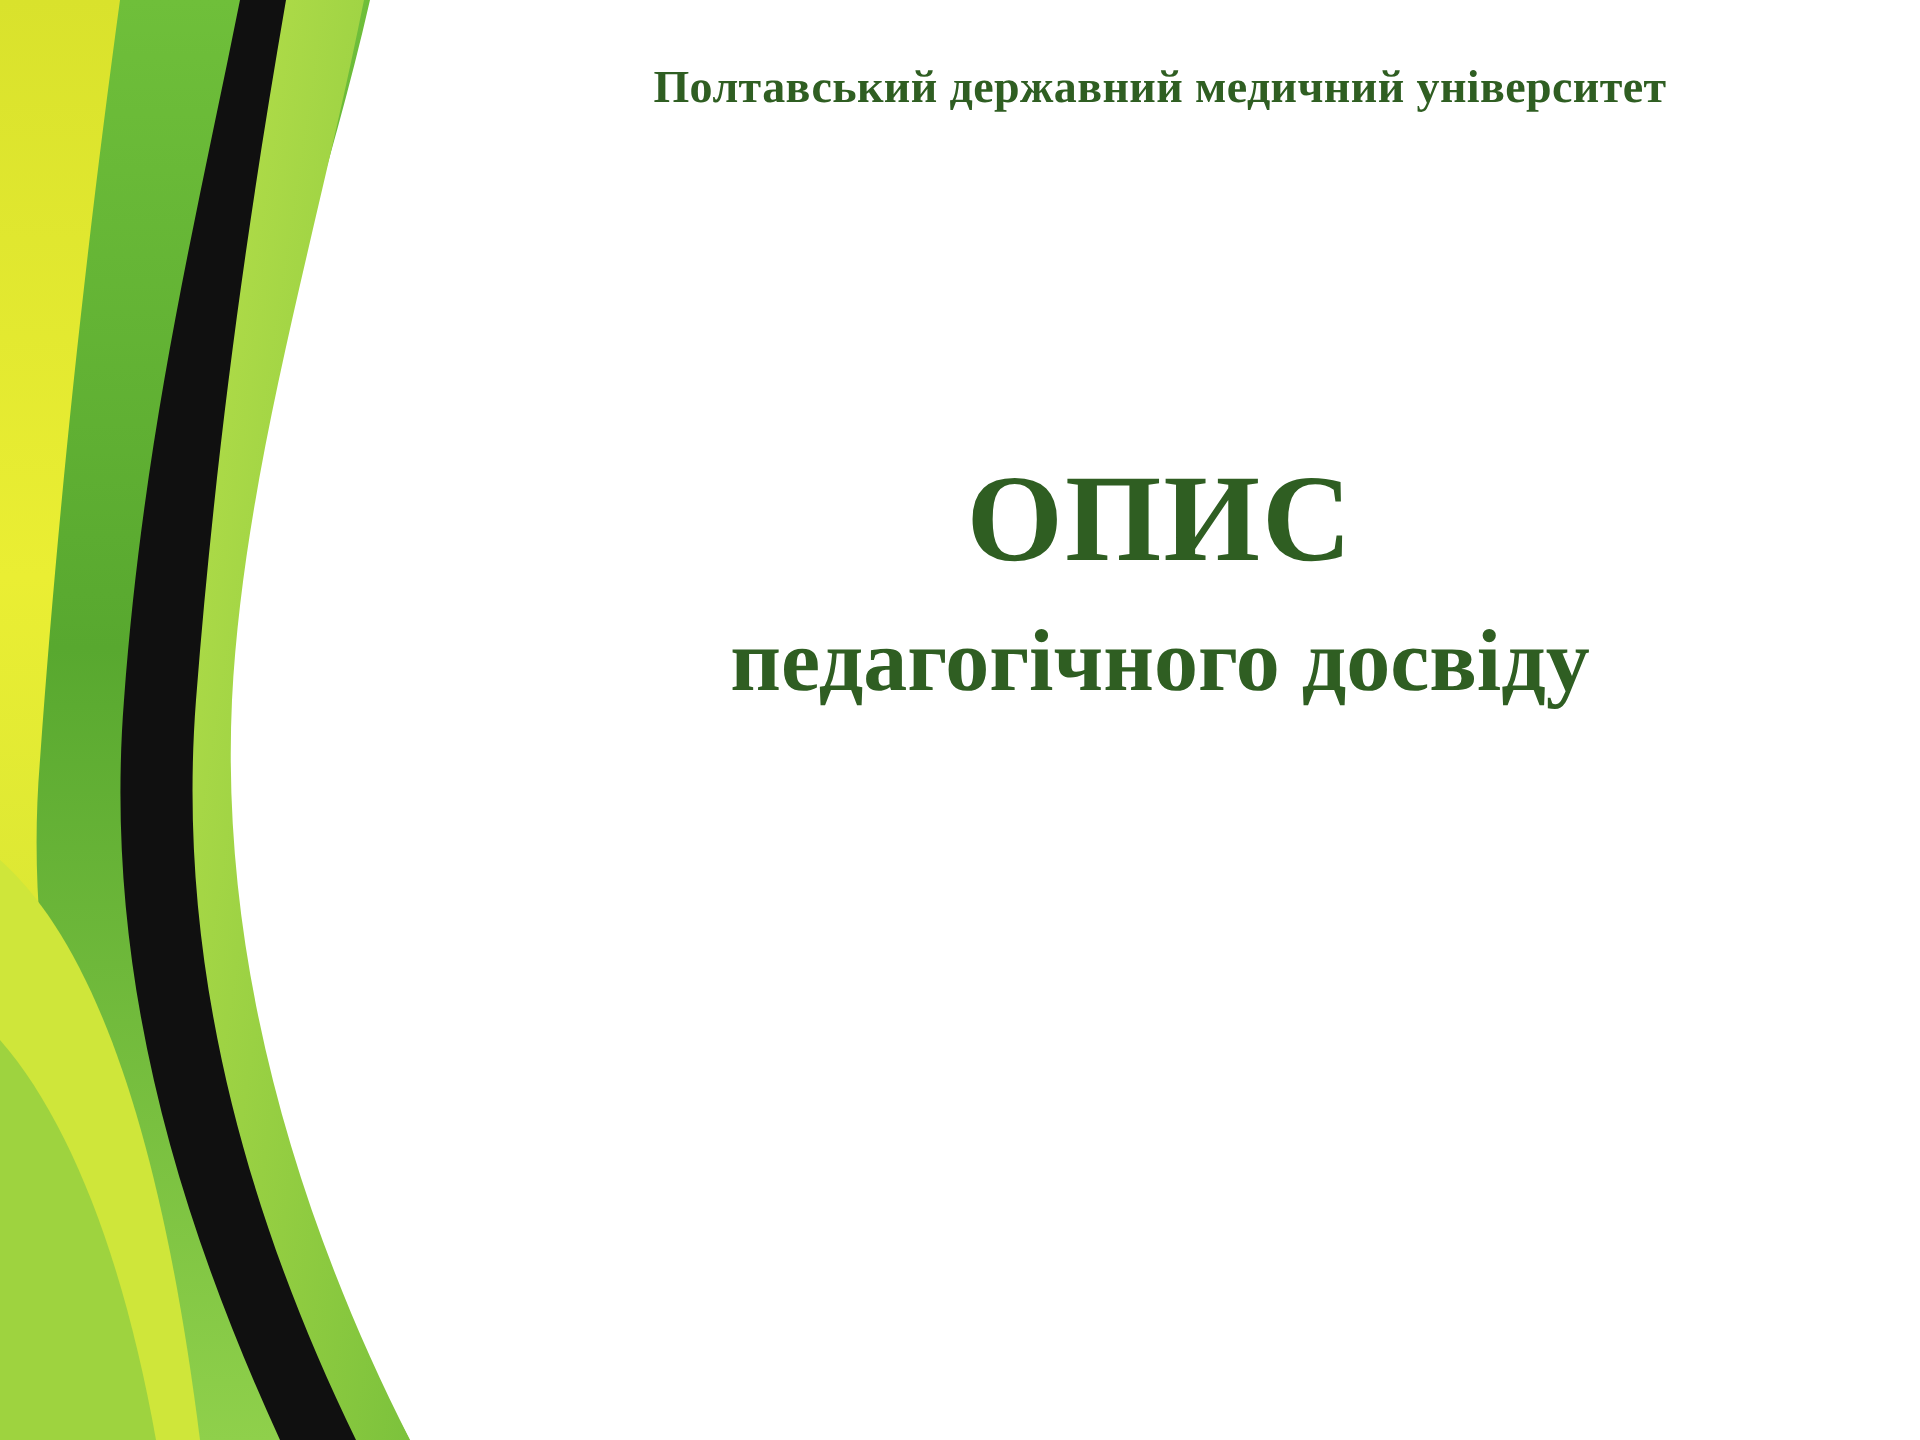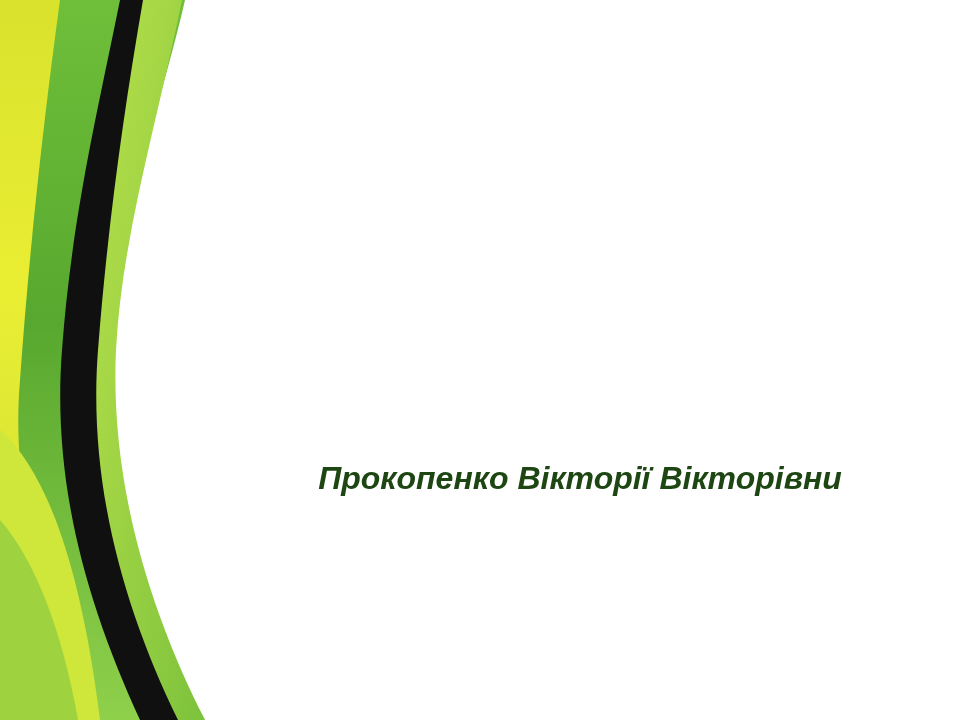--- a/index.html
+++ b/index.html
@@ -153,24 +153,24 @@
                C122,605 88,480 98,350 C108,222 124,110 143,0 Z" fill="url(#gradLime)"></path>
 
       <path d="M0,430 C45,470 80,560 100,720 L0,720 Z" fill="#cfe63a"></path>
       <path d="M0,520 C35,560 62,630 78,720 L0,720 Z" fill="#9ed33f"></path>
     </svg>
   </div>
 
   <div class="content">
 
     <div class="header-block">
+      <p class="org-line-1">Полтавський державний медичний університет</p>
     </div>
 
     <div class="title-block">
+      <p class="title-main">ОПИС</p>
+      <p class="title-sub">педагогічного досвіду</p>
     </div>
 
-    <div class="author-block">
-      <p class="author">Прокопенко Вікторії Вікторівни</p>
-    </div>
 
 
   </div>
 </div>
 
 </body></html>

